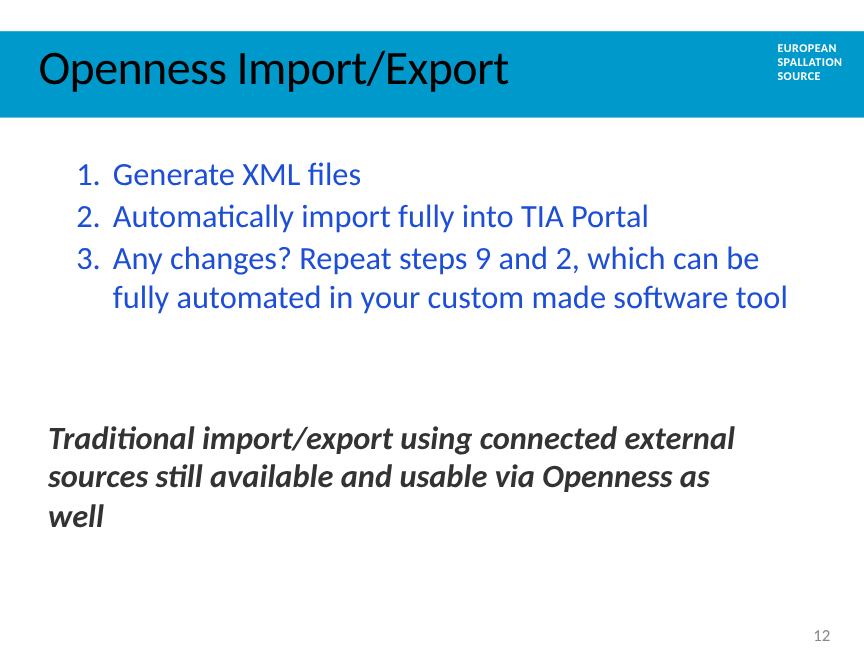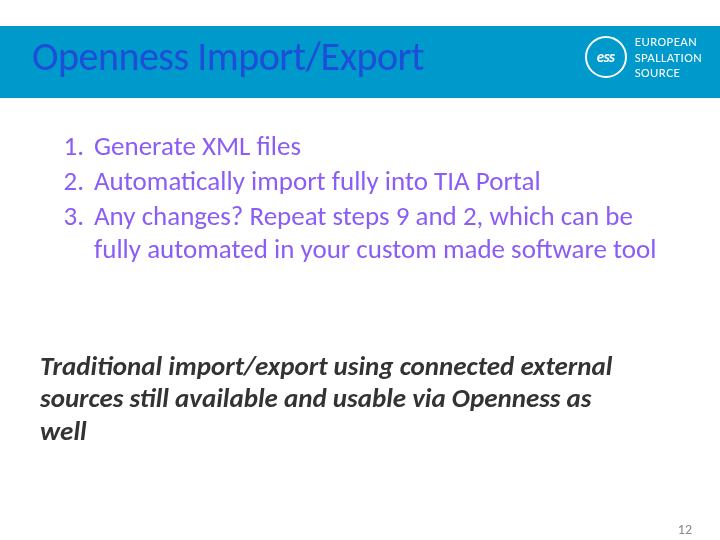--- a/index.html
+++ b/index.html
@@ -1,42 +1,39 @@
 <!DOCTYPE html>
 <html><head>
 <meta charset="utf-8">
 <style>
   * { margin: 0; padding: 0; box-sizing: border-box; }
   html, body { width: 720px; height: 540px; font-family: Calibri, "Segoe UI", Arial, sans-serif; background: #fff; overflow: hidden; }
   .slide { width: 720px; height: 540px; position: relative; }
   .header-band { position: absolute; top: 26px; left: 0; width: 720px; height: 72px; background: #0099cc; }
-  .title { position: absolute; top: 32px; left: 32px; font-size: 40px; font-weight: 400; color: #1d4ed8; letter-spacing: -0.5px; }
+  .title { position: absolute; top: 32px; left: 32px; font-size: 40px; font-weight: 400; color: #000000; letter-spacing: -0.5px; }
   .logo-area { position: absolute; top: 34px; right: 18px; display: flex; align-items: center; gap: 8px; }
   .logo-circle { width: 42px; height: 42px; border-radius: 50%; border: 2.5px solid #fff; display: flex; align-items: center; justify-content: center; }
   .logo-text { color: #fff; font-style: italic; font-weight: 700; font-size: 15px; letter-spacing: -0.5px; }
-  .logo-lines { color: #fff; font-size: 13px; line-height: 1.2; font-weight: 400; letter-spacing: 0.4px; }
+  .logo-lines { color: #fff; font-size: 10px; line-height: 1.2; font-weight: 700; letter-spacing: 0.4px; }
   .body { position: absolute; top: 130px; left: 40px; width: 630px; }
   ol.steps { list-style: none; counter-reset: step; }
-  ol.steps li { counter-increment: step; font-size: 27px; color: #8b5cf6; line-height: 1.22; padding-left: 54px; text-indent: -54px; margin-bottom: 2px; }
+  ol.steps li { counter-increment: step; font-size: 27px; color: #1d4ed8; line-height: 1.22; padding-left: 54px; text-indent: -54px; margin-bottom: 2px; }
   ol.steps li::before { content: counter(step) "."; display: inline-block; width: 44px; text-align: right; padding-right: 10px; text-indent: 0; }
   ol.steps li span { text-indent: 0; }
   .note { position: absolute; top: 350px; left: 40px; width: 600px; font-size: 27px; font-style: italic; color: #333; line-height: 1.2; font-weight: bold; }
   .pagenum { position: absolute; bottom: 2px; right: 28px; font-size: 14px; color: #888; }
 </style>
 </head>
 <body>
 
 <div class="slide">
   <div class="header-band"></div>
   <div class="title">Openness Import/Export</div>
 
   <div class="logo-area">
-    <div class="logo-circle">
-      <span class="logo-text">ess</span>
-    </div>
     <div class="logo-lines">
       <div>EUROPEAN</div>
       <div>SPALLATION</div>
       <div>SOURCE</div>
     </div>
   </div>
 
   <div class="body">
     <ol class="steps">
       <li><span>Generate XML files</span></li>

